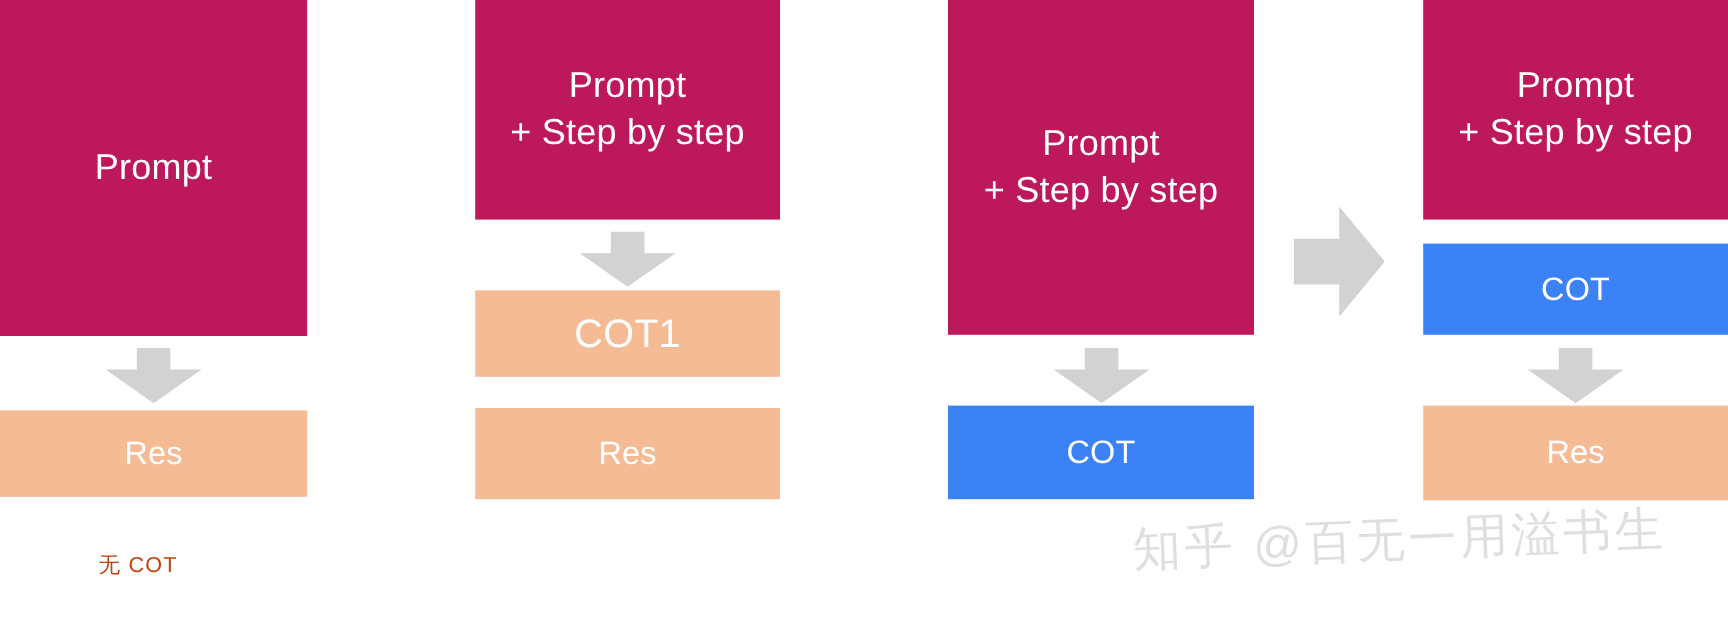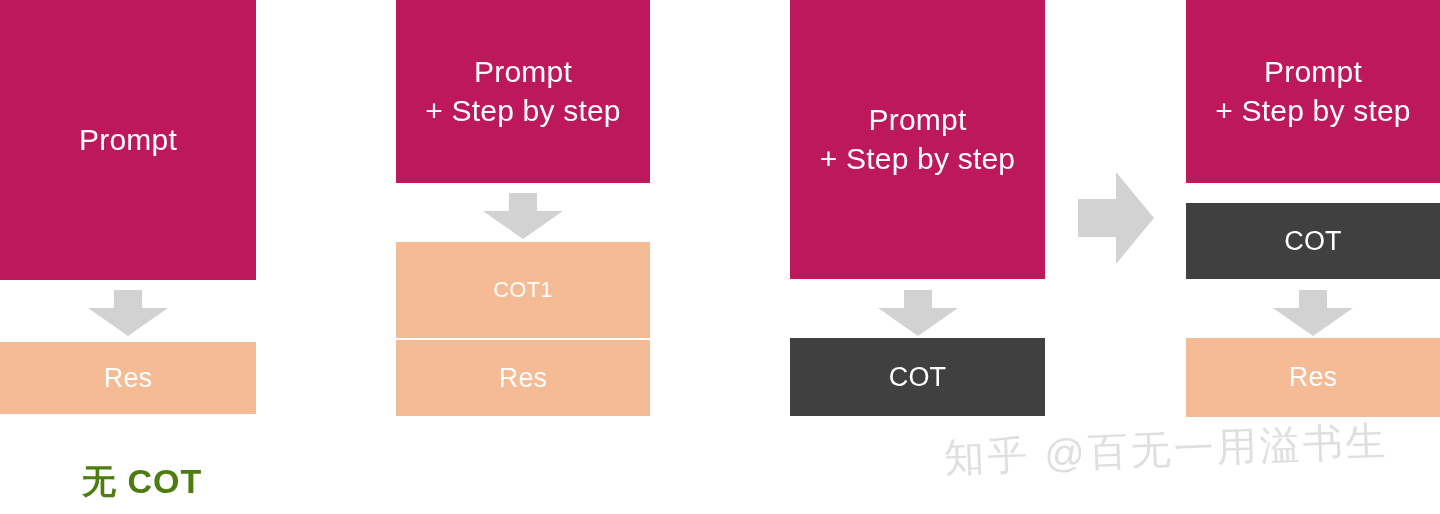--- a/index.html
+++ b/index.html
@@ -27,37 +27,36 @@
     justify-content: center;
     text-align: center;
     color: #ffffff;
     font-weight: 400;
     line-height: 1.28;
     letter-spacing: 0.2px;
     white-space: pre-line;
   }
   .box-blue   { background: #be185d; }
   .box-orange { background: #f5bb95; }
-  .box-green  { background: #404040; text-align: center; }
+  .box-green  { background: #3b82f6; text-align: center; }
 
   .arrow-down {
     position: absolute;
   }
   .arrow-right {
     position: absolute;
   }
   .arrow-down svg, .arrow-right svg { display: block; }
 
   .caption {
     position: absolute;
-    color: #4d7c0f;
-    font-size: 34px;
+    color: #c2410c;
+    font-size: 18px;
     letter-spacing: 1px;
     white-space: nowrap;
-    font-weight: bold;
   }
 
   .watermark {
     position: absolute;
     color: rgba(150,150,150,0.30);
     font-size: 40px;
     letter-spacing: 3px;
     white-space: nowrap;
     font-weight: 400;
     user-select: none;
@@ -83,21 +82,21 @@
 
   <div class="box box-blue" style="left:396px; top:0px; width:254px; height:183px; font-size:30px;">Prompt
 + Step by step</div>
 
   <div class="arrow-down" style="left:483px; top:193px; width:80px; height:46px;">
     <svg width="80" height="46" viewBox="0 0 80 46">
       <polygon points="26,0 54,0 54,18 80,18 40,46 0,18 26,18" fill="#d2d2d2"></polygon>
     </svg>
   </div>
 
-  <div class="box box-orange" style="left:396px; top:242px; width:254px; height:96px; font-size:22px;">COT1</div>
+  <div class="box box-orange" style="left:396px; top:242px; width:254px; height:72px; font-size:33px;">COT1</div>
 
   <div class="box box-orange" style="left:396px; top:340px; width:254px; height:76px; font-size:27px;">Res</div>
 
 
   <div class="box box-blue" style="left:790px; top:0px; width:255px; height:279px; font-size:30px;">Prompt
 + Step by step</div>
 
   <div class="arrow-down" style="left:878px; top:290px; width:80px; height:46px;">
     <svg width="80" height="46" viewBox="0 0 80 46">
       <polygon points="26,0 54,0 54,18 80,18 40,46 0,18 26,18" fill="#d2d2d2"></polygon>

